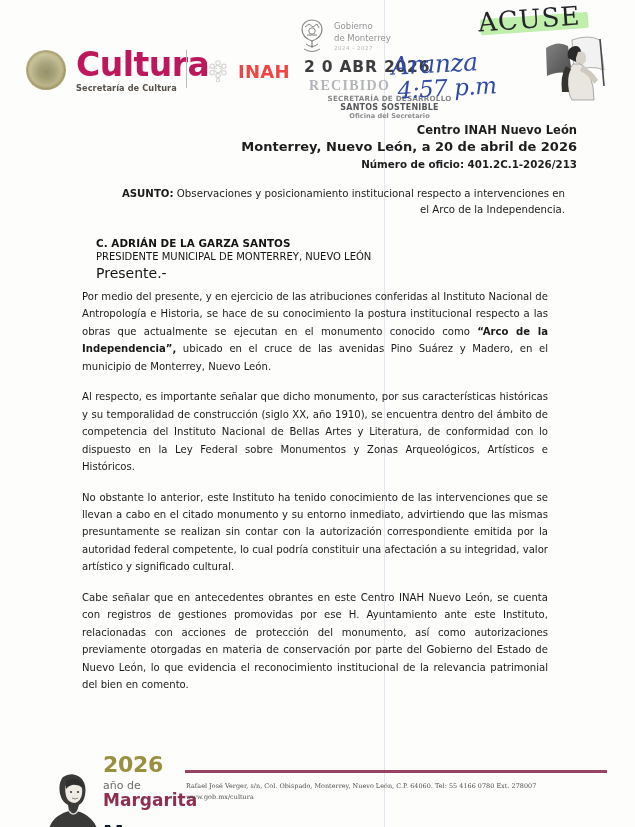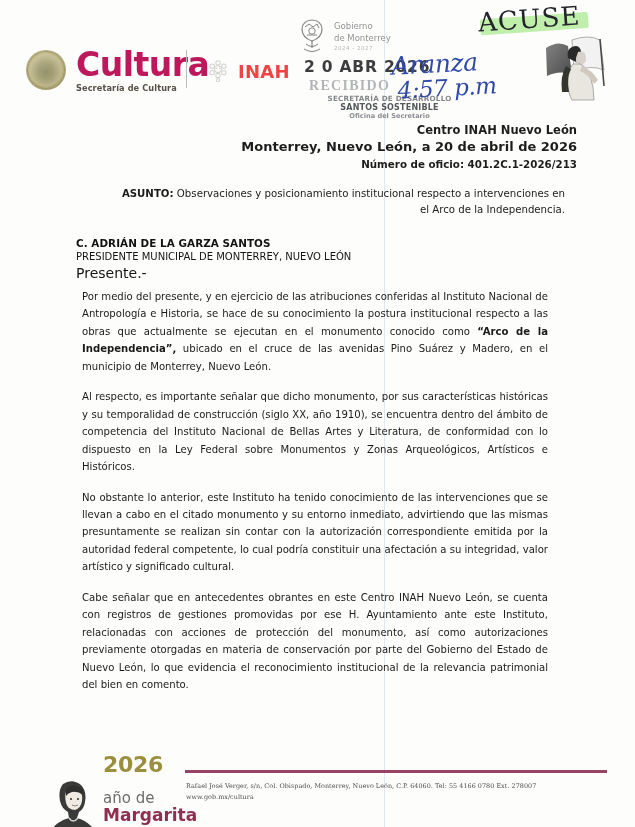--- a/index.html
+++ b/index.html
@@ -204,21 +204,21 @@
     font-family: "DejaVu Sans", sans-serif;
     font-size: 10.2px;
     color: #1b1b1b;
     line-height: 1.58;
     text-align: right;
   }
   .asunto b { font-weight: 700; }
 
   .addressee {
     position: absolute;
-    left: 76px; top: 236px;
+    left: 96px; top: 236px;
     font-family: "DejaVu Sans", sans-serif;
     color: #131313;
     line-height: 1.35;
   }
   .addressee .a-name { font-weight: 700; font-size: 10.4px; letter-spacing: .05px; }
   .addressee .a-role { font-size: 10px; }
   .addressee .a-pres { font-size: 14px; }
 
   .body-text {
     position: absolute;
@@ -241,21 +241,21 @@
     display: flex;
     align-items: center;
   }
   .maza-portrait { width: 54px; height: 58px; flex: 0 0 auto; }
   .maza-words {
     margin-left: 4px;
     line-height: 1;
     font-family: "DejaVu Sans", sans-serif;
   }
   .maza-2026 { font-weight: 700; font-size: 22px; color: #9a8f3e; letter-spacing: -.3px; }
-  .maza-anio { font-size: 15px; color: #6d6d6d; margin-top: 15px; }
+  .maza-anio { font-size: 11px; color: #6d6d6d; margin-top: 4px; }
   .maza-mar  { font-weight: 700; font-size: 17px; color: #8d2f50; margin-top: 1px; }
   .maza-maza { font-weight: 700; font-size: 21px; color: #0f172a; letter-spacing: -.3px; margin-top: 15px; }
 
   .footer-rule {
     position: absolute;
     left: 185px; top: 25px;
     width: 422px; height: 2.5px;
     background: #8e2f53;
     opacity: .9;
   }

